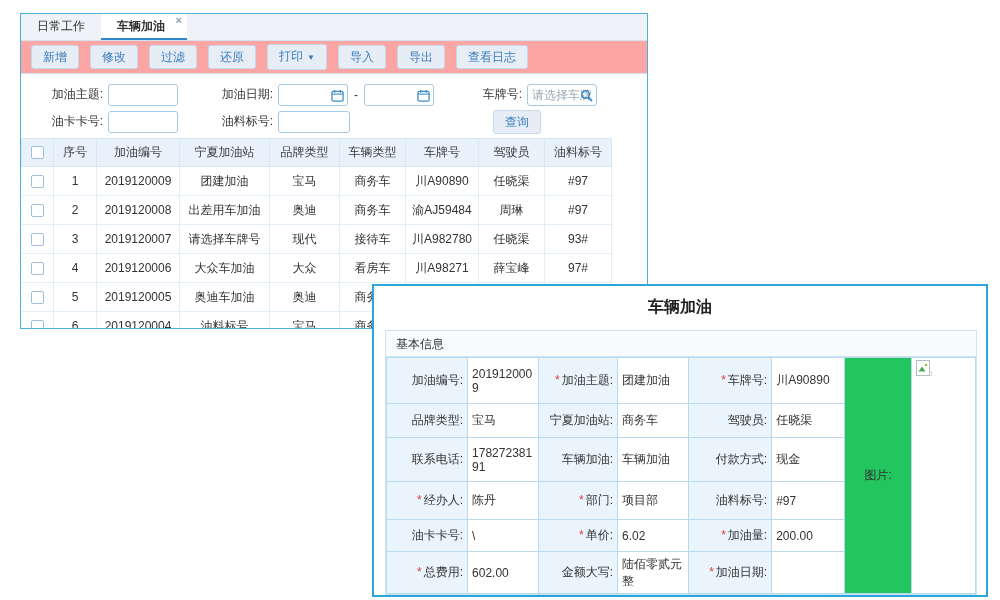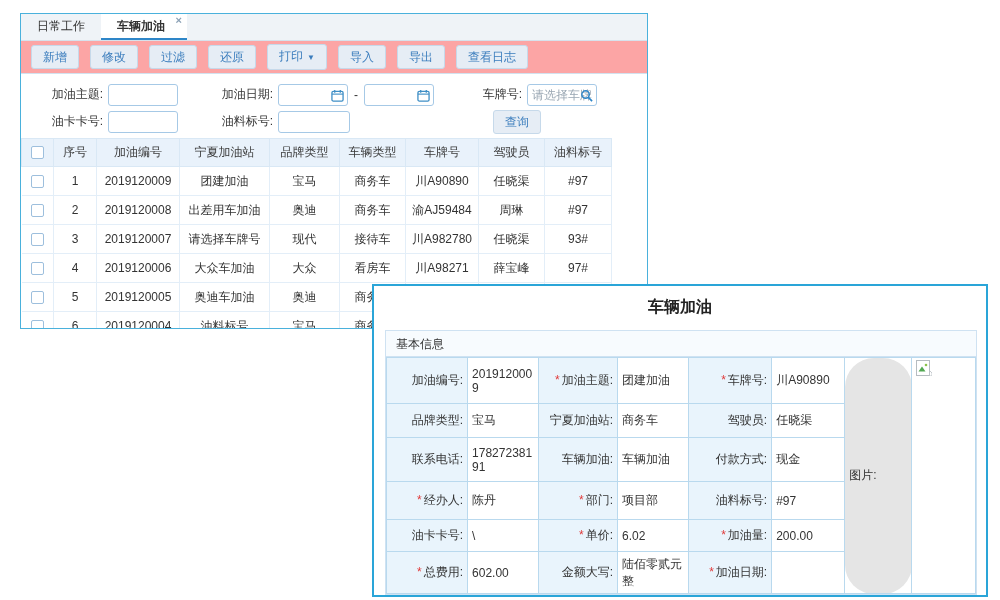--- a/index.html
+++ b/index.html
@@ -56,21 +56,21 @@
   .modal-title { text-align:center; font-size:16px; font-weight:bold; color:#222;
                  margin-top:11px; }
   .groupbox { position:absolute; left:11px; top:44px; width:592px; border:1px solid #cfe2f2; }
   .group-header { height:26px; line-height:26px; padding-left:10px; font-size:12px;
                   color:#333; background:#f7fbfe; border-bottom:1px solid #cfe2f2; }
   table.form { width:100%; border-collapse:collapse; table-layout:fixed; font-size:12px; }
   table.form td { border:1px solid #b9d9ee; color:#333; padding:2px 4px; overflow:hidden; }
   td.flabel { background:#e9f4fc; text-align:right; white-space:nowrap; }
   td.fvalue { background:#fff; text-align:left; word-break:break-all; }
   .req { color:#e03a3a; margin-right:2px; }
-  td.img-label { background:#e5e5e5; text-align:left; vertical-align:middle;border-radius:29px; }
+  td.img-label { background:#22c55e; text-align:center; vertical-align:middle; }
   td.img-cell { background:#fff; vertical-align:top; padding:4px; }
 </style>
 </head>
 <body>
 
 <div class="window">
 
   <div class="tabbar">
     <div class="tab">日常工作</div>
     <div class="tab active">

